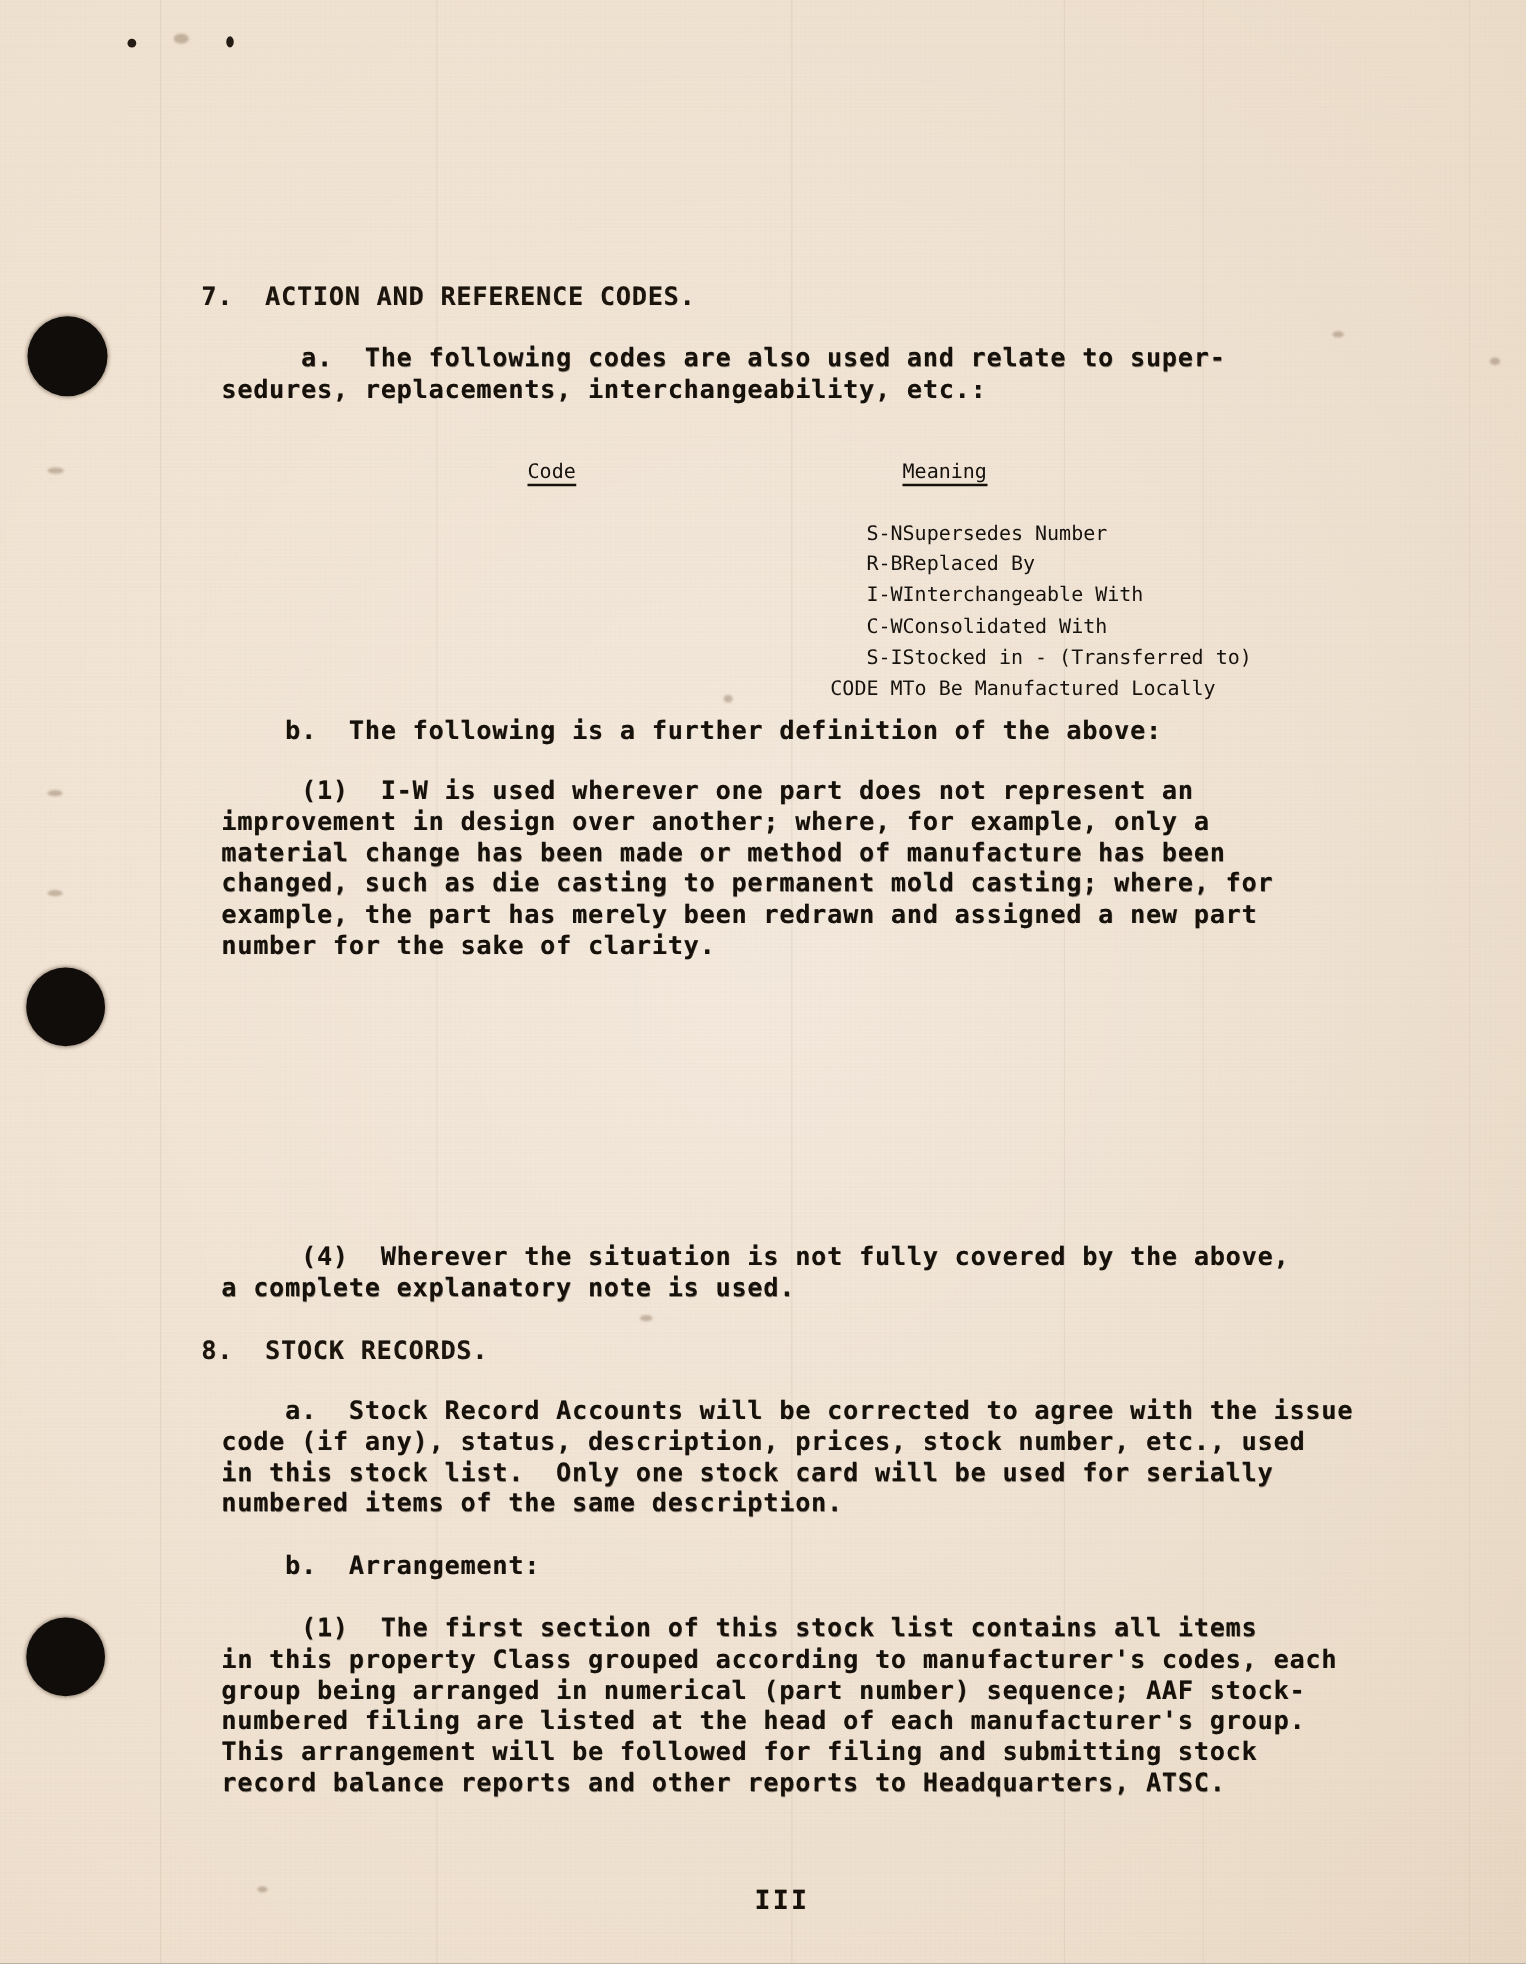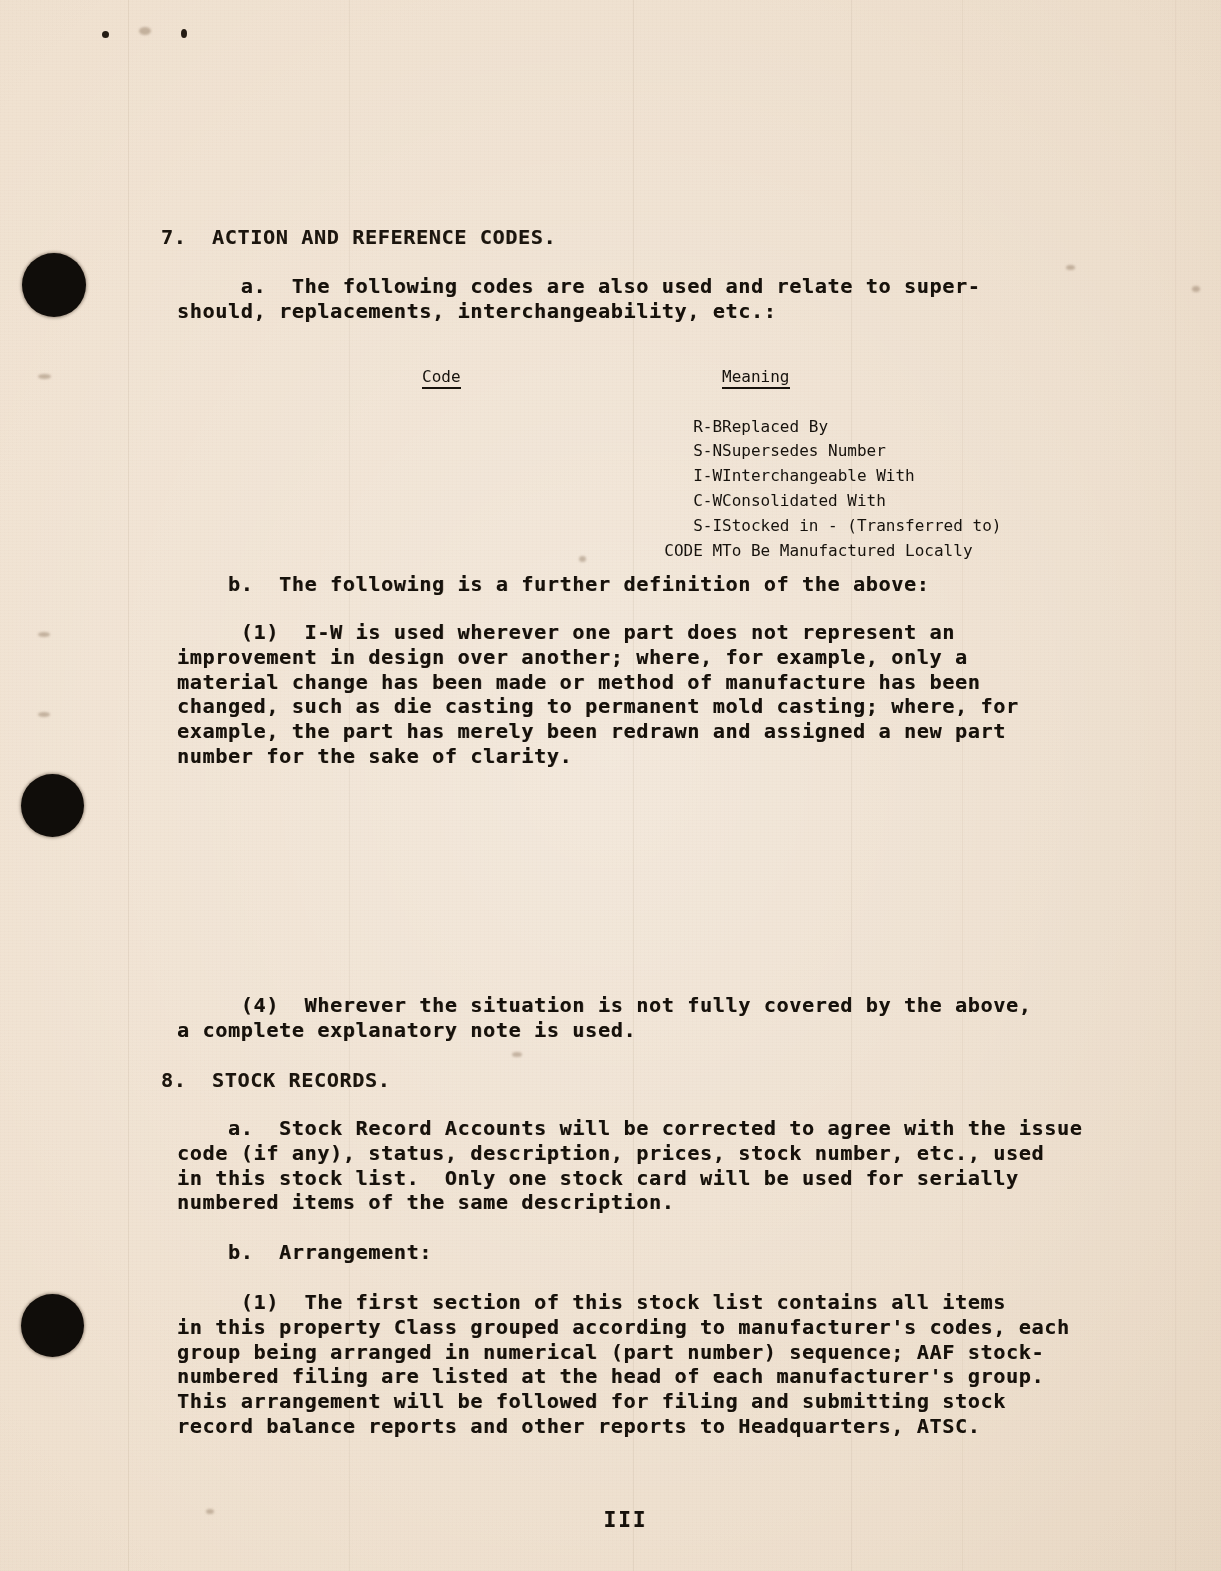--- a/index.html
+++ b/index.html
@@ -165,36 +165,36 @@
   <div class="smudge" style="left:579px; top:556px; width:7px;  height:6px;"></div>
   <div class="smudge" style="left:512px; top:1052px;width:10px; height:5px;"></div>
   <div class="smudge" style="left:206px; top:1509px;width:8px;  height:5px;"></div>
 
   <div class="sheet">
 
     <div class="tx heading" style="left:161px; top:225px;">7.  ACTION AND REFERENCE CODES.</div>
 
     <div class="block" style="left:161px; top:274px;">
       <span class="ln">     a.  The following codes are also used and relate to super-</span>
-      <span class="ln">should, replacements, interchangeability, etc.:</span>
+      <span class="ln">sedures, replacements, interchangeability, etc.:</span>
     </div>
 
     <div class="tbl" style="left:345px; top:348px;">
 
       <div class="row">
         <span class="col-code" style="width:300px; text-align:left;"><span class="uline">Code</span></span><span class="col-mean"><span class="uline">Meaning</span></span>
       </div>
 
       <div class="row">&nbsp;</div>
 
       <div class="row">
+        <span class="col-code">S-N</span><span class="col-mean">Supersedes Number</span>
+      </div>
+      <div class="row">
         <span class="col-code">R-B</span><span class="col-mean">Replaced By</span>
-      </div>
-      <div class="row">
-        <span class="col-code">S-N</span><span class="col-mean">Supersedes Number</span>
       </div>
       <div class="row">
         <span class="col-code">I-W</span><span class="col-mean">Interchangeable With</span>
       </div>
       <div class="row">
         <span class="col-code">C-W</span><span class="col-mean">Consolidated With</span>
       </div>
       <div class="row">
         <span class="col-code">S-I</span><span class="col-mean">Stocked in - (Transferred to)</span>
       </div>

